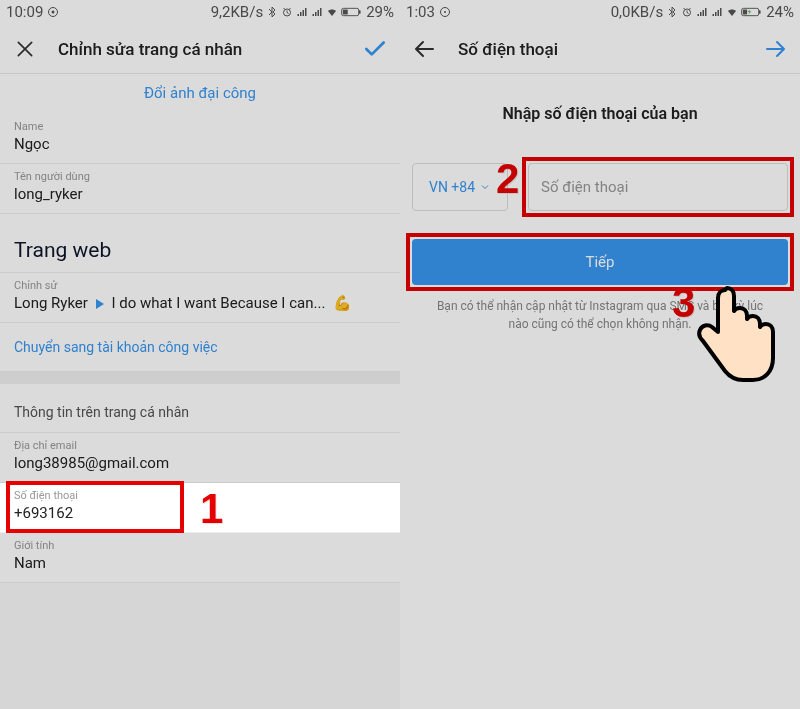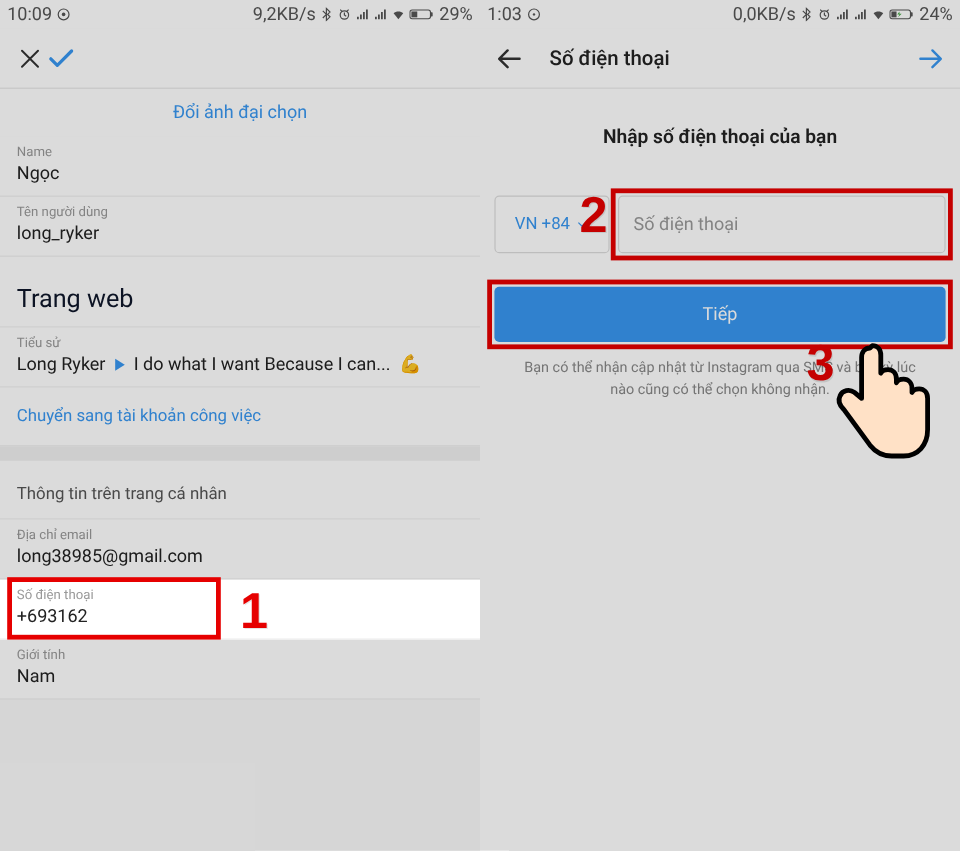--- a/index.html
+++ b/index.html
@@ -38,21 +38,21 @@
 
   
   .phone-field-wrap { position: relative; z-index: 60; }
   .phone-field-wrap .field { background: #fff; }
   .highlight-box { position: absolute; border: 4px solid #e60000; pointer-events: none; z-index: 70; }
   .step-num { position: absolute; font-size: 42px; font-weight: 900; color: #e60000; z-index: 75; font-family: Arial, sans-serif; text-shadow: 1px 1px 0 rgba(0,0,0,0.1); }
 
   
   .right-body { padding: 30px 12px 0; background: #fff; min-height: 640px; position: relative; z-index: 5; }
   .instr { text-align: center; font-size: 16px; font-weight: 600; color: #222; margin-bottom: 40px; }
-  .phone-row { display: flex; gap: 7px; margin-bottom: 28px; align-items: flex-end; }
+  .phone-row { display: flex; gap: 20px; margin-bottom: 28px; align-items: flex-end; }
   .country-sel { flex: 0 0 96px; height: 48px; border: 1px solid #ddd; border-radius: 4px; display: flex; align-items: center; justify-content: center; font-size: 14px; color: #3897f0; background: #fff; }
   .country-sel .chev { margin-left: 4px; }
   .phone-input-wrap { flex: 1; position: relative; z-index: 60; }
   .phone-input { width: 100%; height: 48px; border: 1px solid #ddd; border-radius: 4px; padding: 0 12px; font-size: 15px; color: #999; background: #fff; display: flex; align-items: center; }
   .continue-btn-wrap { position: relative; z-index: 60; }
   .continue-btn { width: 100%; height: 46px; background: #3897f0; color: #fff; border-radius: 4px; display: flex; align-items: center; justify-content: center; font-size: 15px; font-weight: 400; }
   .disclaimer { text-align: center; font-size: 12px; color: #888; margin-top: 12px; line-height: 1.5; padding: 0 20px; }
 
   
   .pointer-hand { position: absolute; z-index: 90; width: 90px; height: 110px; }
@@ -98,45 +98,46 @@
       <span class="stat-txt">29%</span>
     </div>
   </div>
 
   <div class="header">
     <div class="hdr-btn">
       <svg width="20" height="20" viewBox="0 0 24 24">
           <path d="M4 4l16 16M20 4L4 20" stroke="#333" stroke-width="2" stroke-linecap="round"></path>
         </svg>
     </div>
+    <div class="title">Chỉnh sửa trang cá nhân</div>
     <div class="hdr-btn">
       <svg width="26" height="26" viewBox="0 0 24 24">
           <path d="M4 12l5 5L20 6" stroke="#3897f0" stroke-width="2.5" fill="none" stroke-linecap="round" stroke-linejoin="round"></path>
         </svg>
     </div>
   </div>
 
-  <div class="change-avatar">Đổi ảnh đại chọn</div>
+  <div class="change-avatar">Đổi ảnh đại công</div>
 
   <div class="field">
     <div class="label">Name</div>
     <div class="value">Ngọc</div>
   </div>
 
   <div class="field">
     <div class="label">Tên người dùng</div>
     <div class="value">long_ryker</div>
   </div>
 
   <div class="field" style="padding-top:24px">
     <div class="placeholder">Trang web</div>
   </div>
 
   <div class="field bio">
-    <div class="label">Tiểu sử</div>
+    <div class="label">Chỉnh sử</div>
     <div class="value">
       <span>Long Ryker</span>
       <span class="play-tri"></span>
       <span>I do what I want Because I can...</span>
       <span class="flex-emoji">💪</span>
     </div>
   </div>
 
   <div class="link-row">Chuyển sang tài khoản công việc</div>
 

